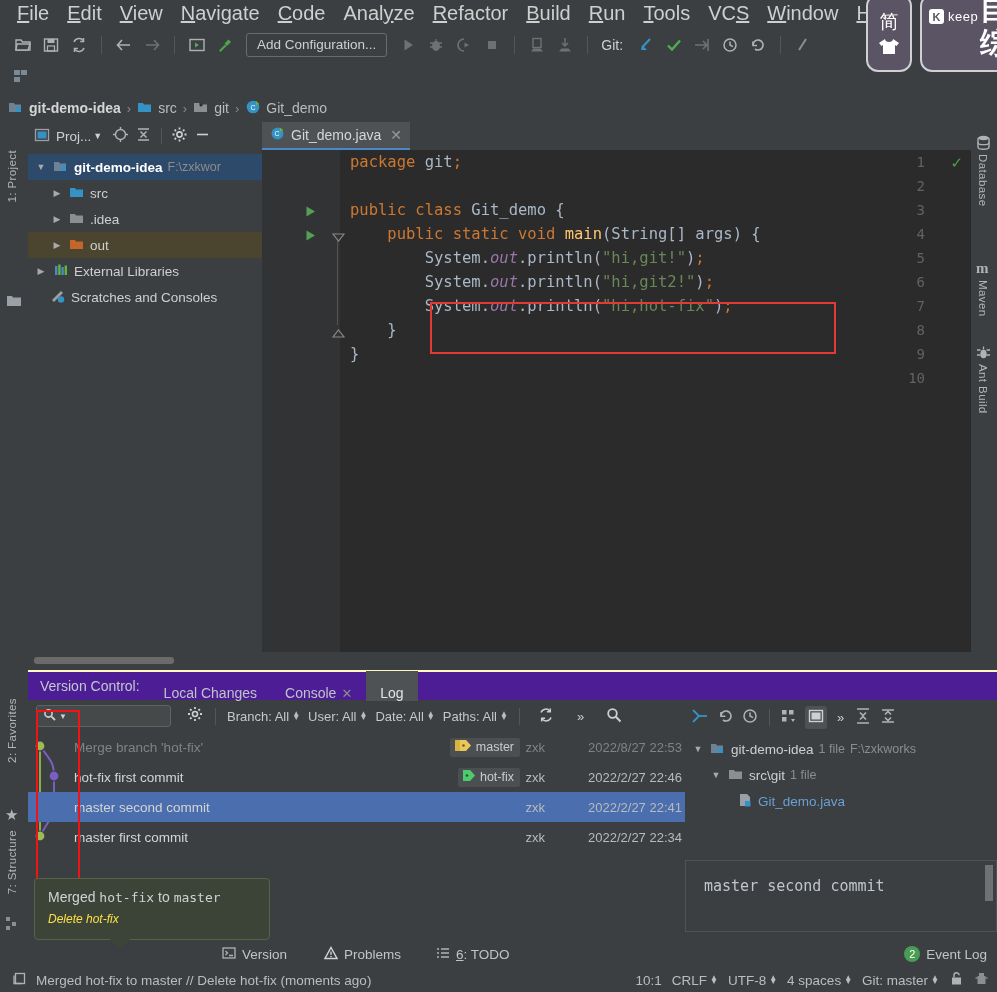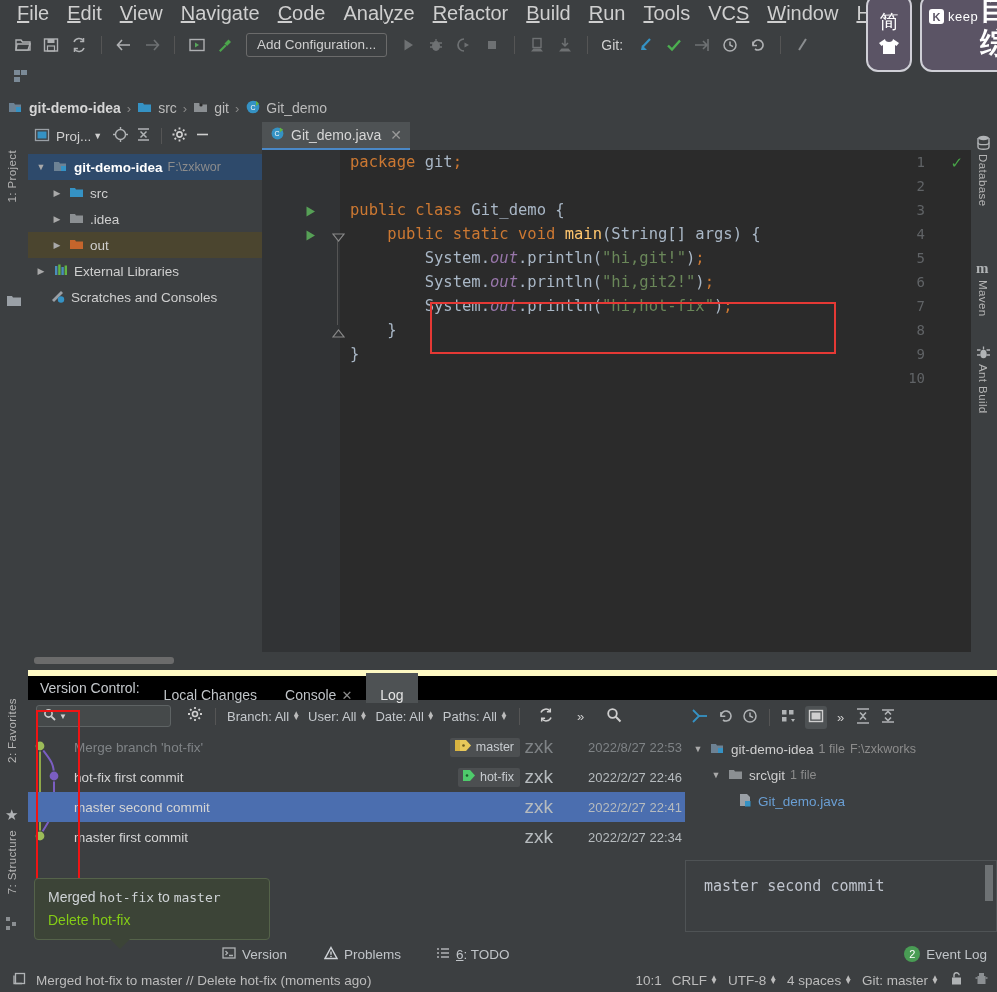--- a/index.html
+++ b/index.html
@@ -86,43 +86,43 @@
   .fld { color:#9876aa; font-style:italic; }
   .cls { color:#a9b7c6; }
   .redbox { position:absolute; border:2px solid #e53935; pointer-events:none; }
   .check-ok { position:absolute; right:8px; top:4px; color:#48a548; font-size:15px; }
 
   
   .rstripe { position:absolute; left:971px; top:122px; width:26px; height:530px; background:#3c3f41; }
 
   
   .vcpanel { position:absolute; left:28px; top:670px; width:969px; height:270px; background:#3c3f41; }
-  .vc-tabs { height:30px; display:flex; align-items:center; padding-left:8px; background:#000000;
-             border-top:6px solid #fef9c3; }
+  .vc-tabs { height:30px; display:flex; align-items:center; padding-left:8px; background:#4c1d95;
+             border-top:2px solid #fef9c3; }
   .vc-tab { height:30px; display:flex; align-items:flex-end; gap:5px; padding:0 14px;
             font-size:14px; color:#bfc3c7; }
   .vc-tab.active { background:#4e5254; color:#e4e4e4; }
   .vc-tab .x { color:#8b8b8b; font-size:13px; }
   .vc-title { font-size:14px; color:#c4c8cc; padding:0 10px 0 4px; }
 
   .log-toolbar { height:32px; display:flex; align-items:center; gap:8px; padding-left:8px;
                  background:#3c3f41; }
   .searchbox { width:135px; height:22px; background:#45494a; border:1px solid #5e6364;
                border-radius:3px; display:flex; align-items:center; padding-left:6px; gap:3px; }
   .filter { font-size:13px; color:#c4c8cc; display:flex; align-items:center; gap:3px; white-space:nowrap; }
   .spin { display:inline-flex; flex-direction:column; line-height:4px; font-size:8px; color:#bbb; }
   .vsep { width:1px; height:17px; background:#555; margin:0 3px; }
 
   
   .loglist { position:absolute; left:0; top:62px; width:657px; height:160px; background:#3c3f41; }
   .logrow { height:30px; display:flex; align-items:center; position:relative; font-size:13.5px; }
   .logrow.sel { background:#4b6eaf; }
   .logrow .subject { position:absolute; left:46px; color:#d4d4d4; white-space:nowrap; }
   .logrow.faded .subject { color:#7f8386; }
-  .logrow .author { position:absolute; right:132px; color:#b6bbbe; font-size:19px; }
+  .logrow .author { position:absolute; right:140px; color:#b6bbbe; font-size:13px; }
   .logrow.faded .author { color:#7f8386; }
   .logrow .date { position:absolute; right:3px; color:#b6bbbe; font-size:13px; }
   .logrow.faded .date { color:#7f8386; }
   .reftag { position:absolute; height:19px; display:flex; align-items:center; gap:4px;
             padding:0 6px 0 4px; background:#4c4f51; border-radius:2px; font-size:12.5px; color:#c8ccd0; }
 
   .vc-redbox { position:absolute; border:2px solid #f01414; pointer-events:none; }
 
   
   .changes { position:absolute; left:657px; top:32px; width:312px; height:190px; background:#3c3f41; }
@@ -139,21 +139,21 @@
             background:#3c3f41; border:1px solid #4f5355; }
   .detail-msg { font-family:"DejaVu Sans Mono", monospace; font-size:15px; color:#c0c5ce;
                 padding:16px 0 0 18px; }
   .detail-scroll { position:absolute; right:3px; top:4px; width:8px; height:36px; background:#6e7274; }
 
   
   .balloon { position:absolute; left:34px; top:878px; width:236px; height:62px;
              background:#3c4437; border:1px solid #55634a; border-radius:4px; z-index:40; }
   .balloon .l1 { position:absolute; left:13px; top:10px; font-size:14px; color:#cfd3d6; }
   .balloon .l1 code { font-family:"DejaVu Sans Mono", monospace; font-size:13px; color:#cfd3d6; }
-  .balloon .l2 { position:absolute; left:13px; top:33px; font-size:14px; color:#84cc16; }
+  .balloon .l2 { position:absolute; left:13px; top:33px; font-size:12px; color:#fde047;font-style:italic; }
   .balloon-arrow { position:absolute; left:110px; top:939px; width:0; height:0;
                    border-left:10px solid transparent; border-right:10px solid transparent;
                    border-top:10px solid #3c4437; z-index:41; }
 
   
   .bottombar { position:absolute; left:0; top:940px; width:997px; height:28px; background:#3c3f41; }
   .btab { position:absolute; height:28px; display:flex; align-items:center; gap:6px;
           padding:0 12px; font-size:13.5px; color:#c0c4c8; }
   .btab.active { background:#2f3133; color:#e6e6e6; }
   .btab u { text-decoration:underline; }

